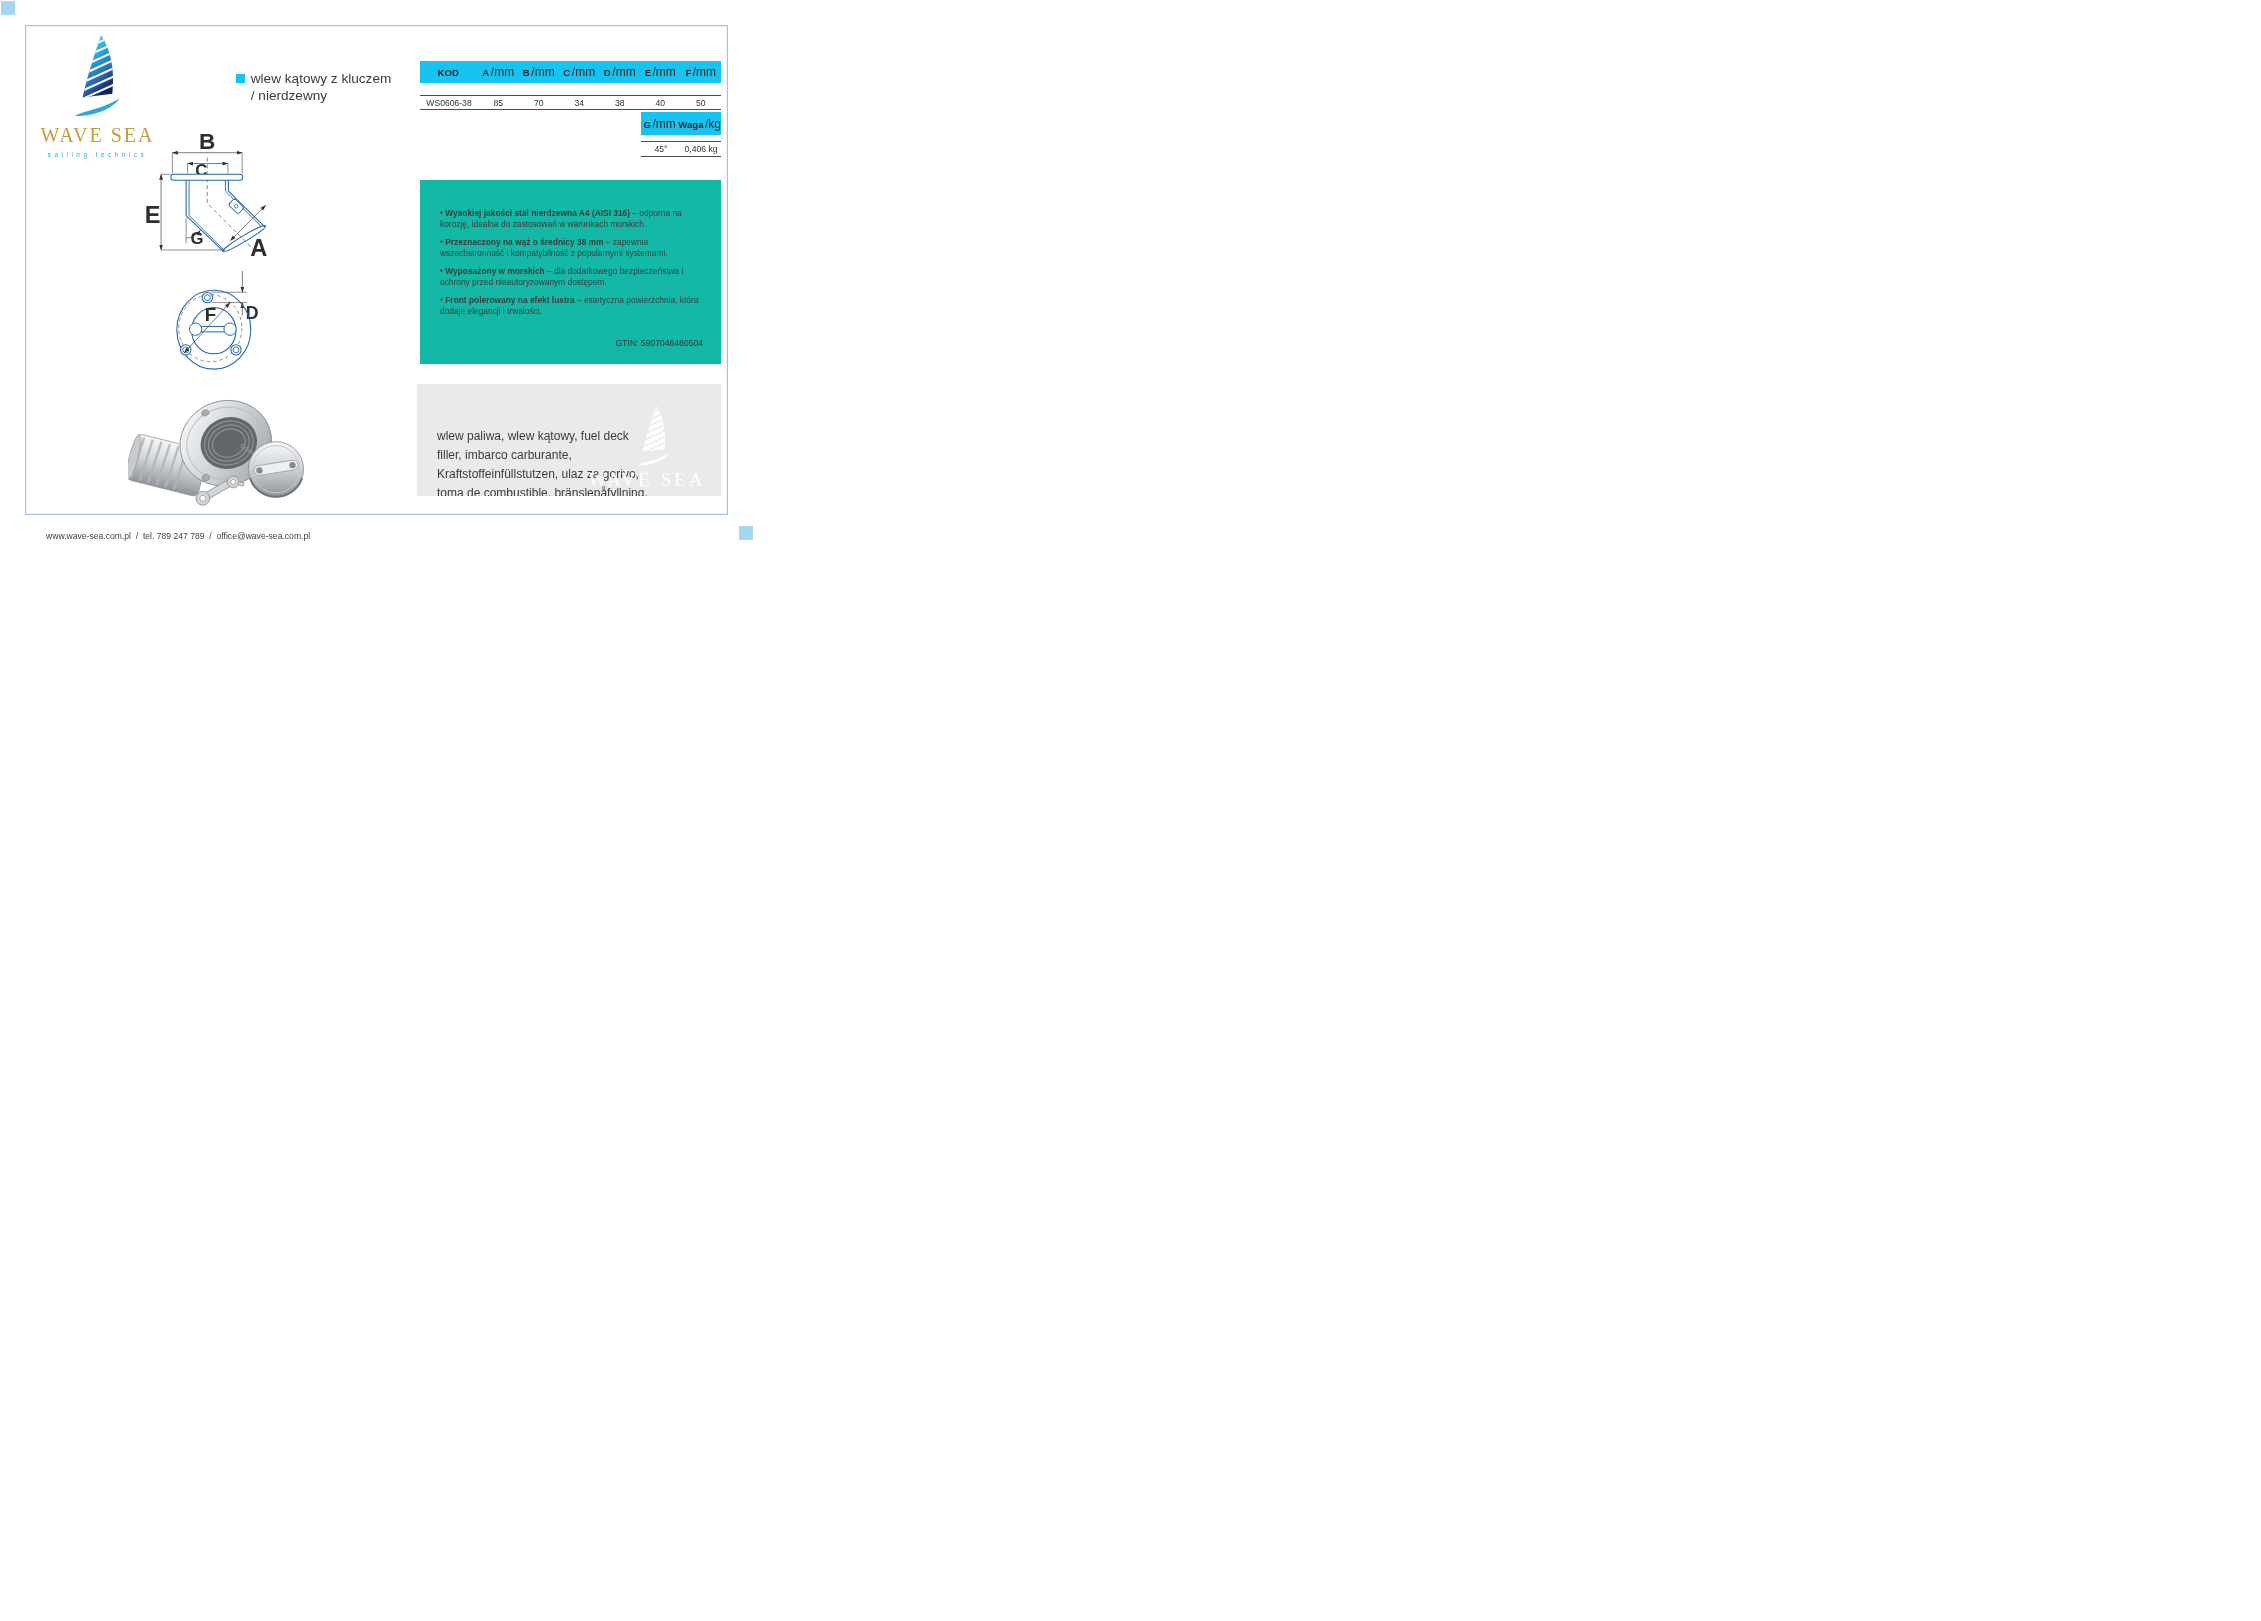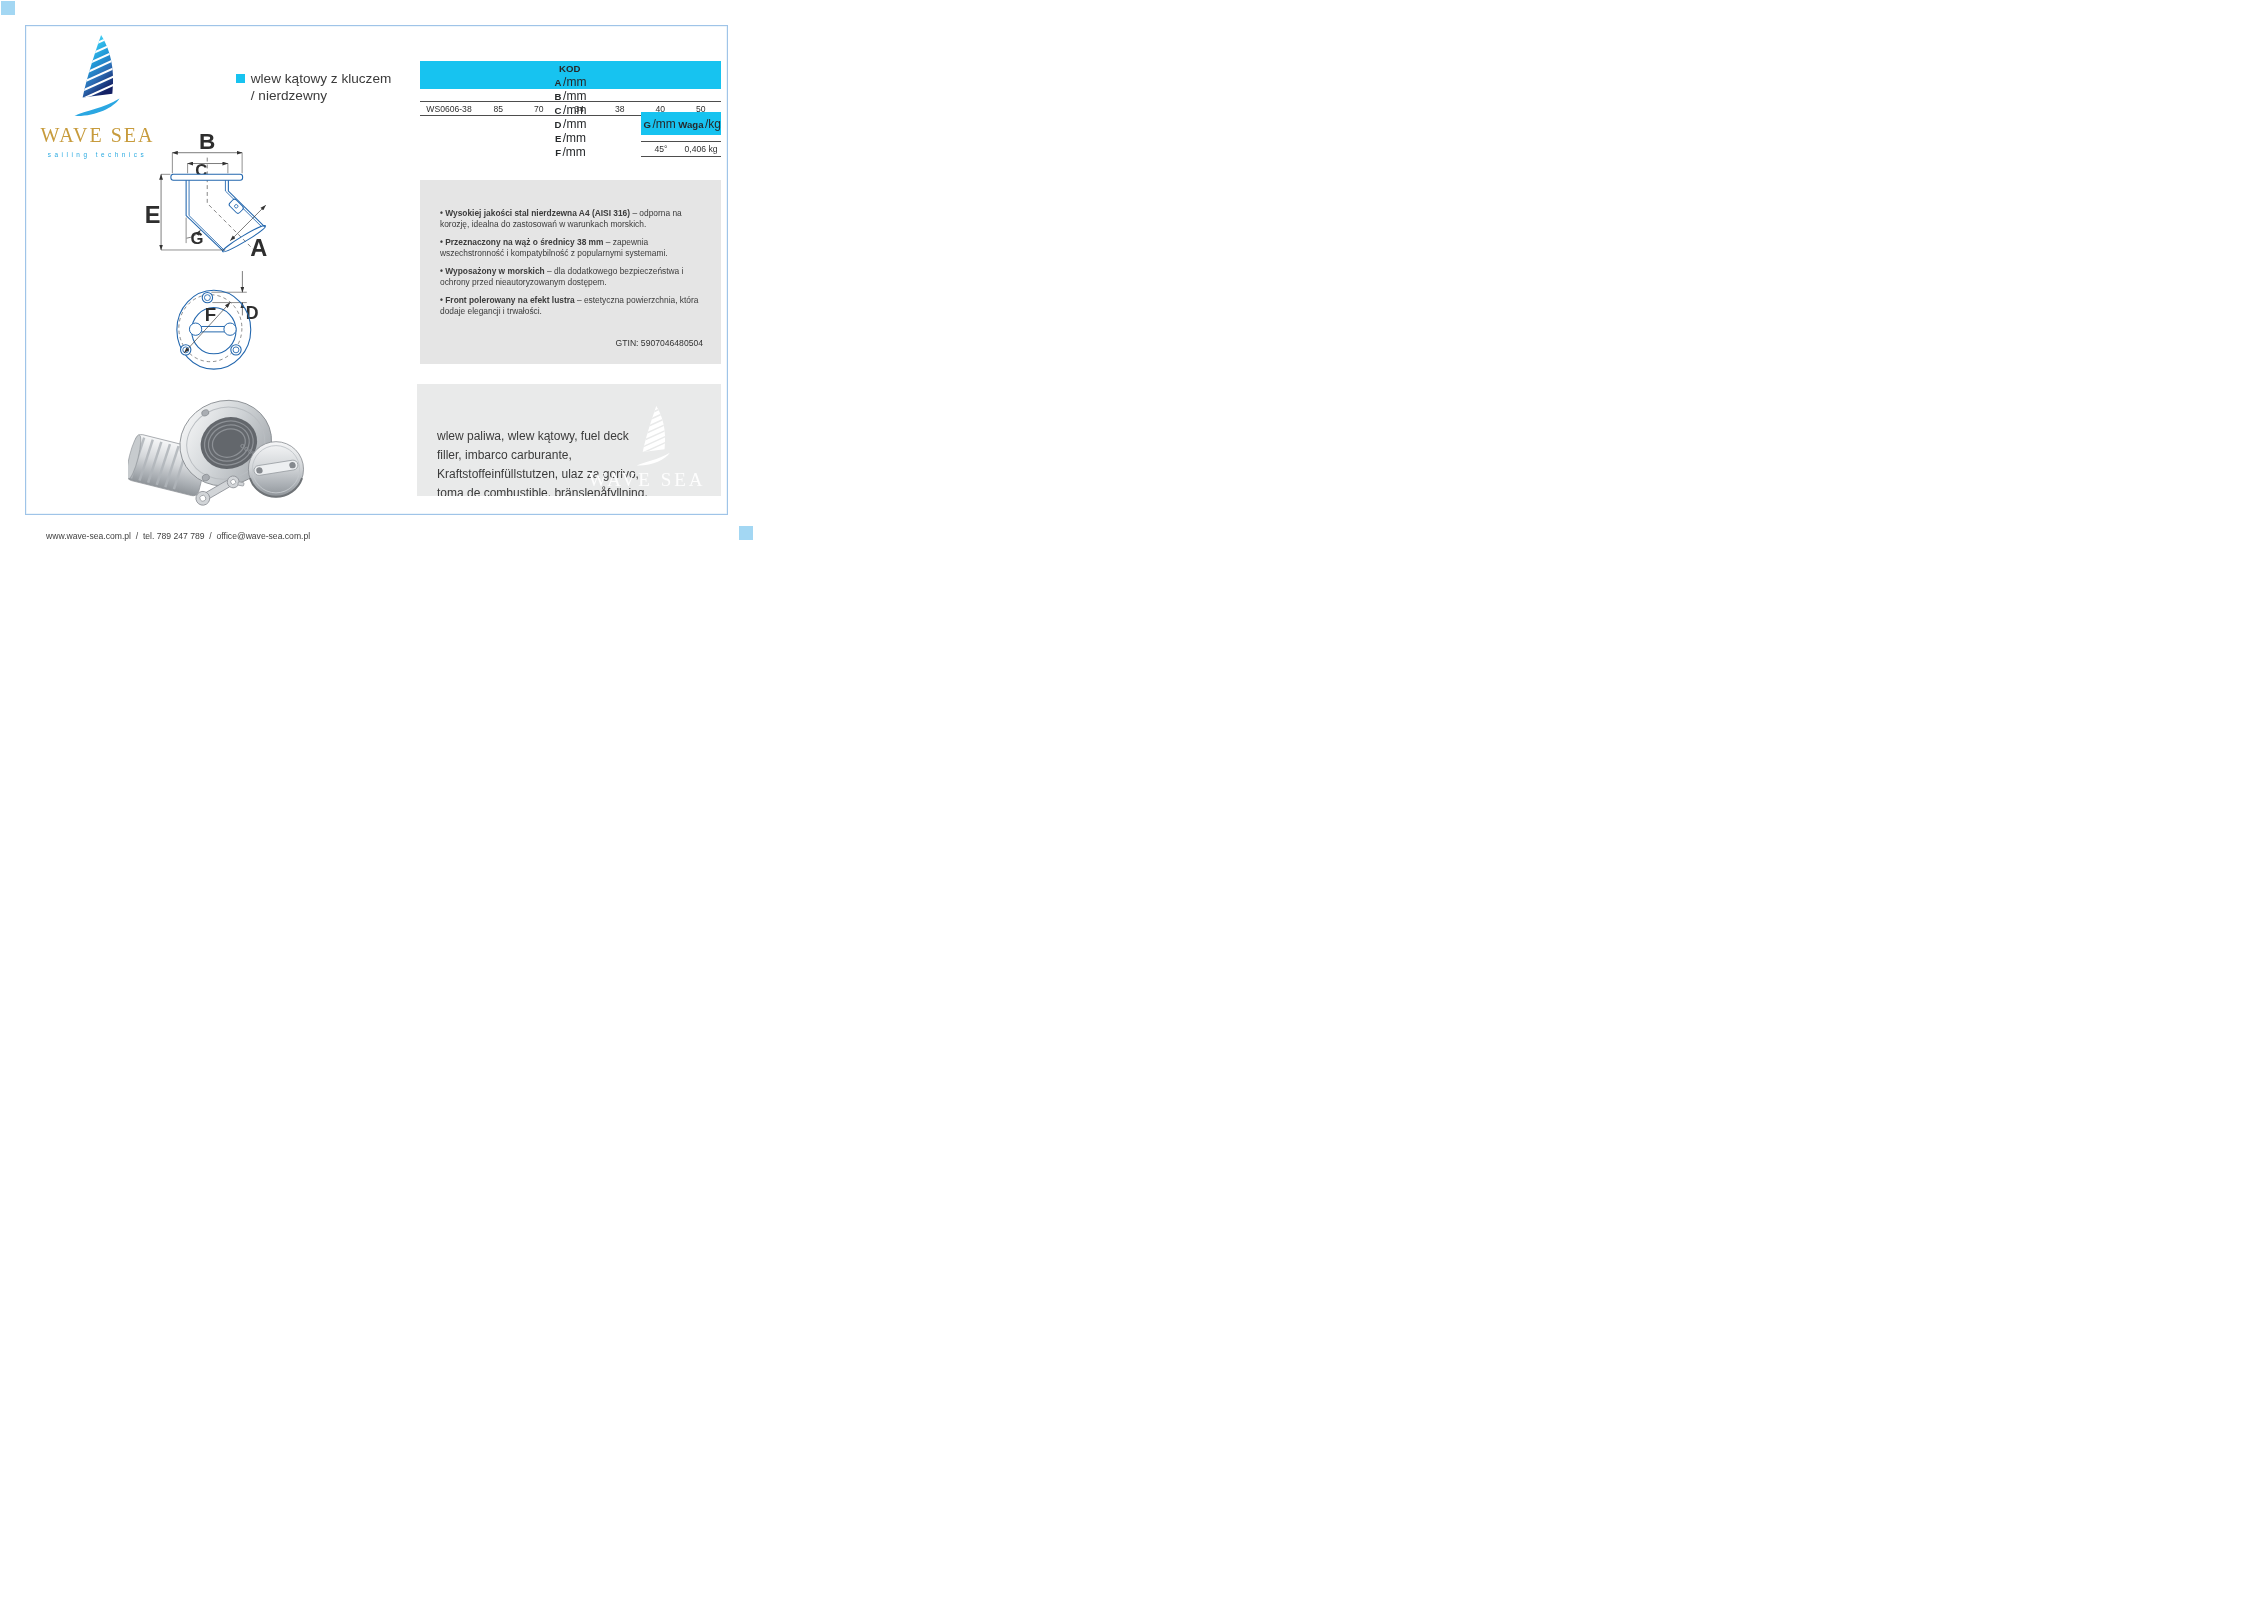--- a/index.html
+++ b/index.html
@@ -24,36 +24,36 @@
   .tagline { font-size:6.4px; color:#29a9e0; letter-spacing:3.5px; margin-top:4.4px; white-space:nowrap; }
 
   
   .title { left:236px; top:70px; display:flex; gap:5.4px; }
   .bullet { width:9.4px; height:9.4px; background:#17c3f0; margin-top:3.5px; flex:none; }
   .title-text { font-size:13.6px; line-height:17px; color:#3b3b3b; white-space:pre-line; }
 
   
   .spec-table { left:420px; top:61px; width:301px; }
   .t-head { background:#17c3f0; display:flex; align-items:center; color:#26292b; }
-  .t1-head { height:28px;flex-direction:column; }
+  .t1-head { height:22px; }
   .cell { flex:1; text-align:center; white-space:nowrap; }
   .cell-kod { flex:none; width:58px; }
   .dim { font-weight:bold; font-size:9.6px; }
   .unit { font-weight:normal; font-size:12px; margin-left:1.5px; }
   .t1-row { margin-top:12.3px; border-top:1px solid #4d4d4d; border-bottom:1.5px solid #4d4d4d;
     height:15px; display:flex; align-items:center; font-size:8.6px; color:#303030; }
 
   
   .extra-table { left:641px; top:112px; width:80px; }
   .t2-head { height:23px; }
   .t2-row { margin-top:6px; border-top:1px solid #4d4d4d; border-bottom:1px solid #4d4d4d;
     height:16.3px; display:flex; align-items:center; font-size:8.6px; color:#303030; }
 
   
-  .features { left:420px; top:180px; width:301px; height:184px; background:#e5e5e5;
+  .features { left:420px; top:180px; width:301px; height:184px; background:#14b8a6;
     padding:28px 20px 0 20px; font-size:8.4px; line-height:11px; color:#3b3b3b; }
   .features p { margin:0 0 7px 0; }
   .features b { font-weight:bold; }
   .gtin { position:absolute; right:18px; bottom:15px; font-size:8.6px; color:#333; }
 
   
   .graybox { left:417px; top:384px; width:304px; height:112px; background:#e9eaea;
     overflow:hidden; }
   .keywords { position:absolute; left:20px; top:43px; font-size:12px; line-height:19px;
     color:#3b3b3b; white-space:pre-line; }

